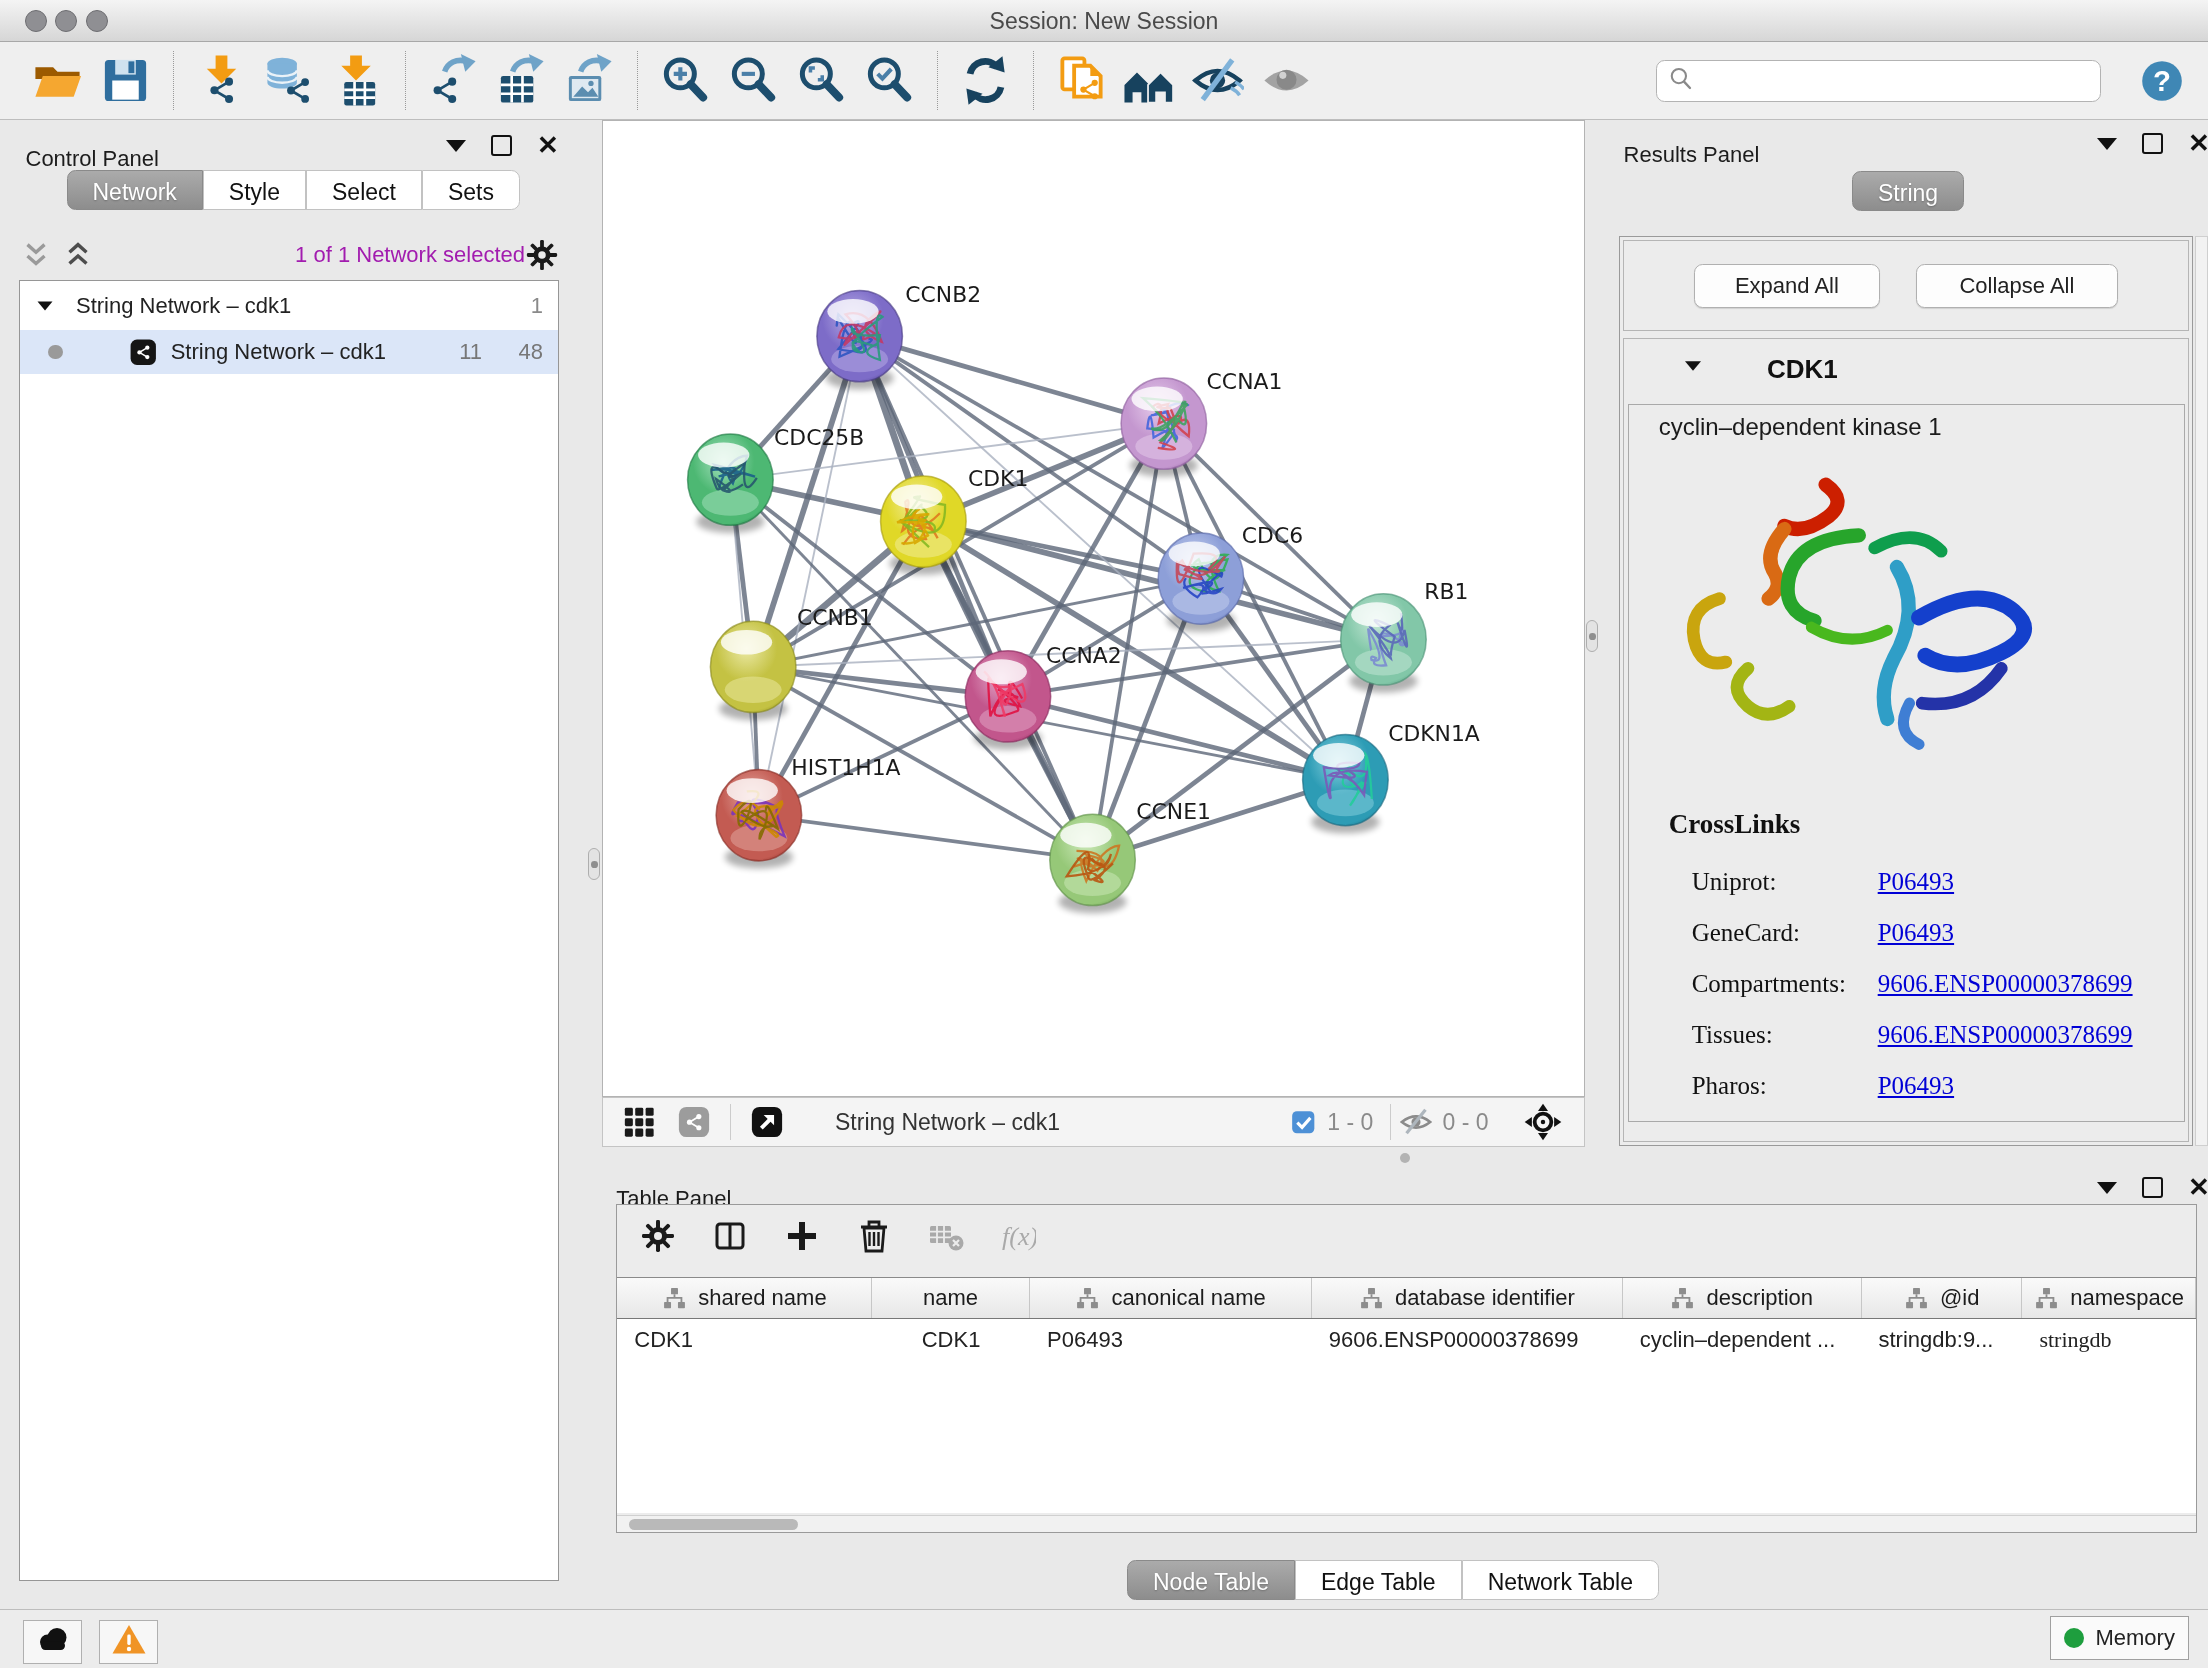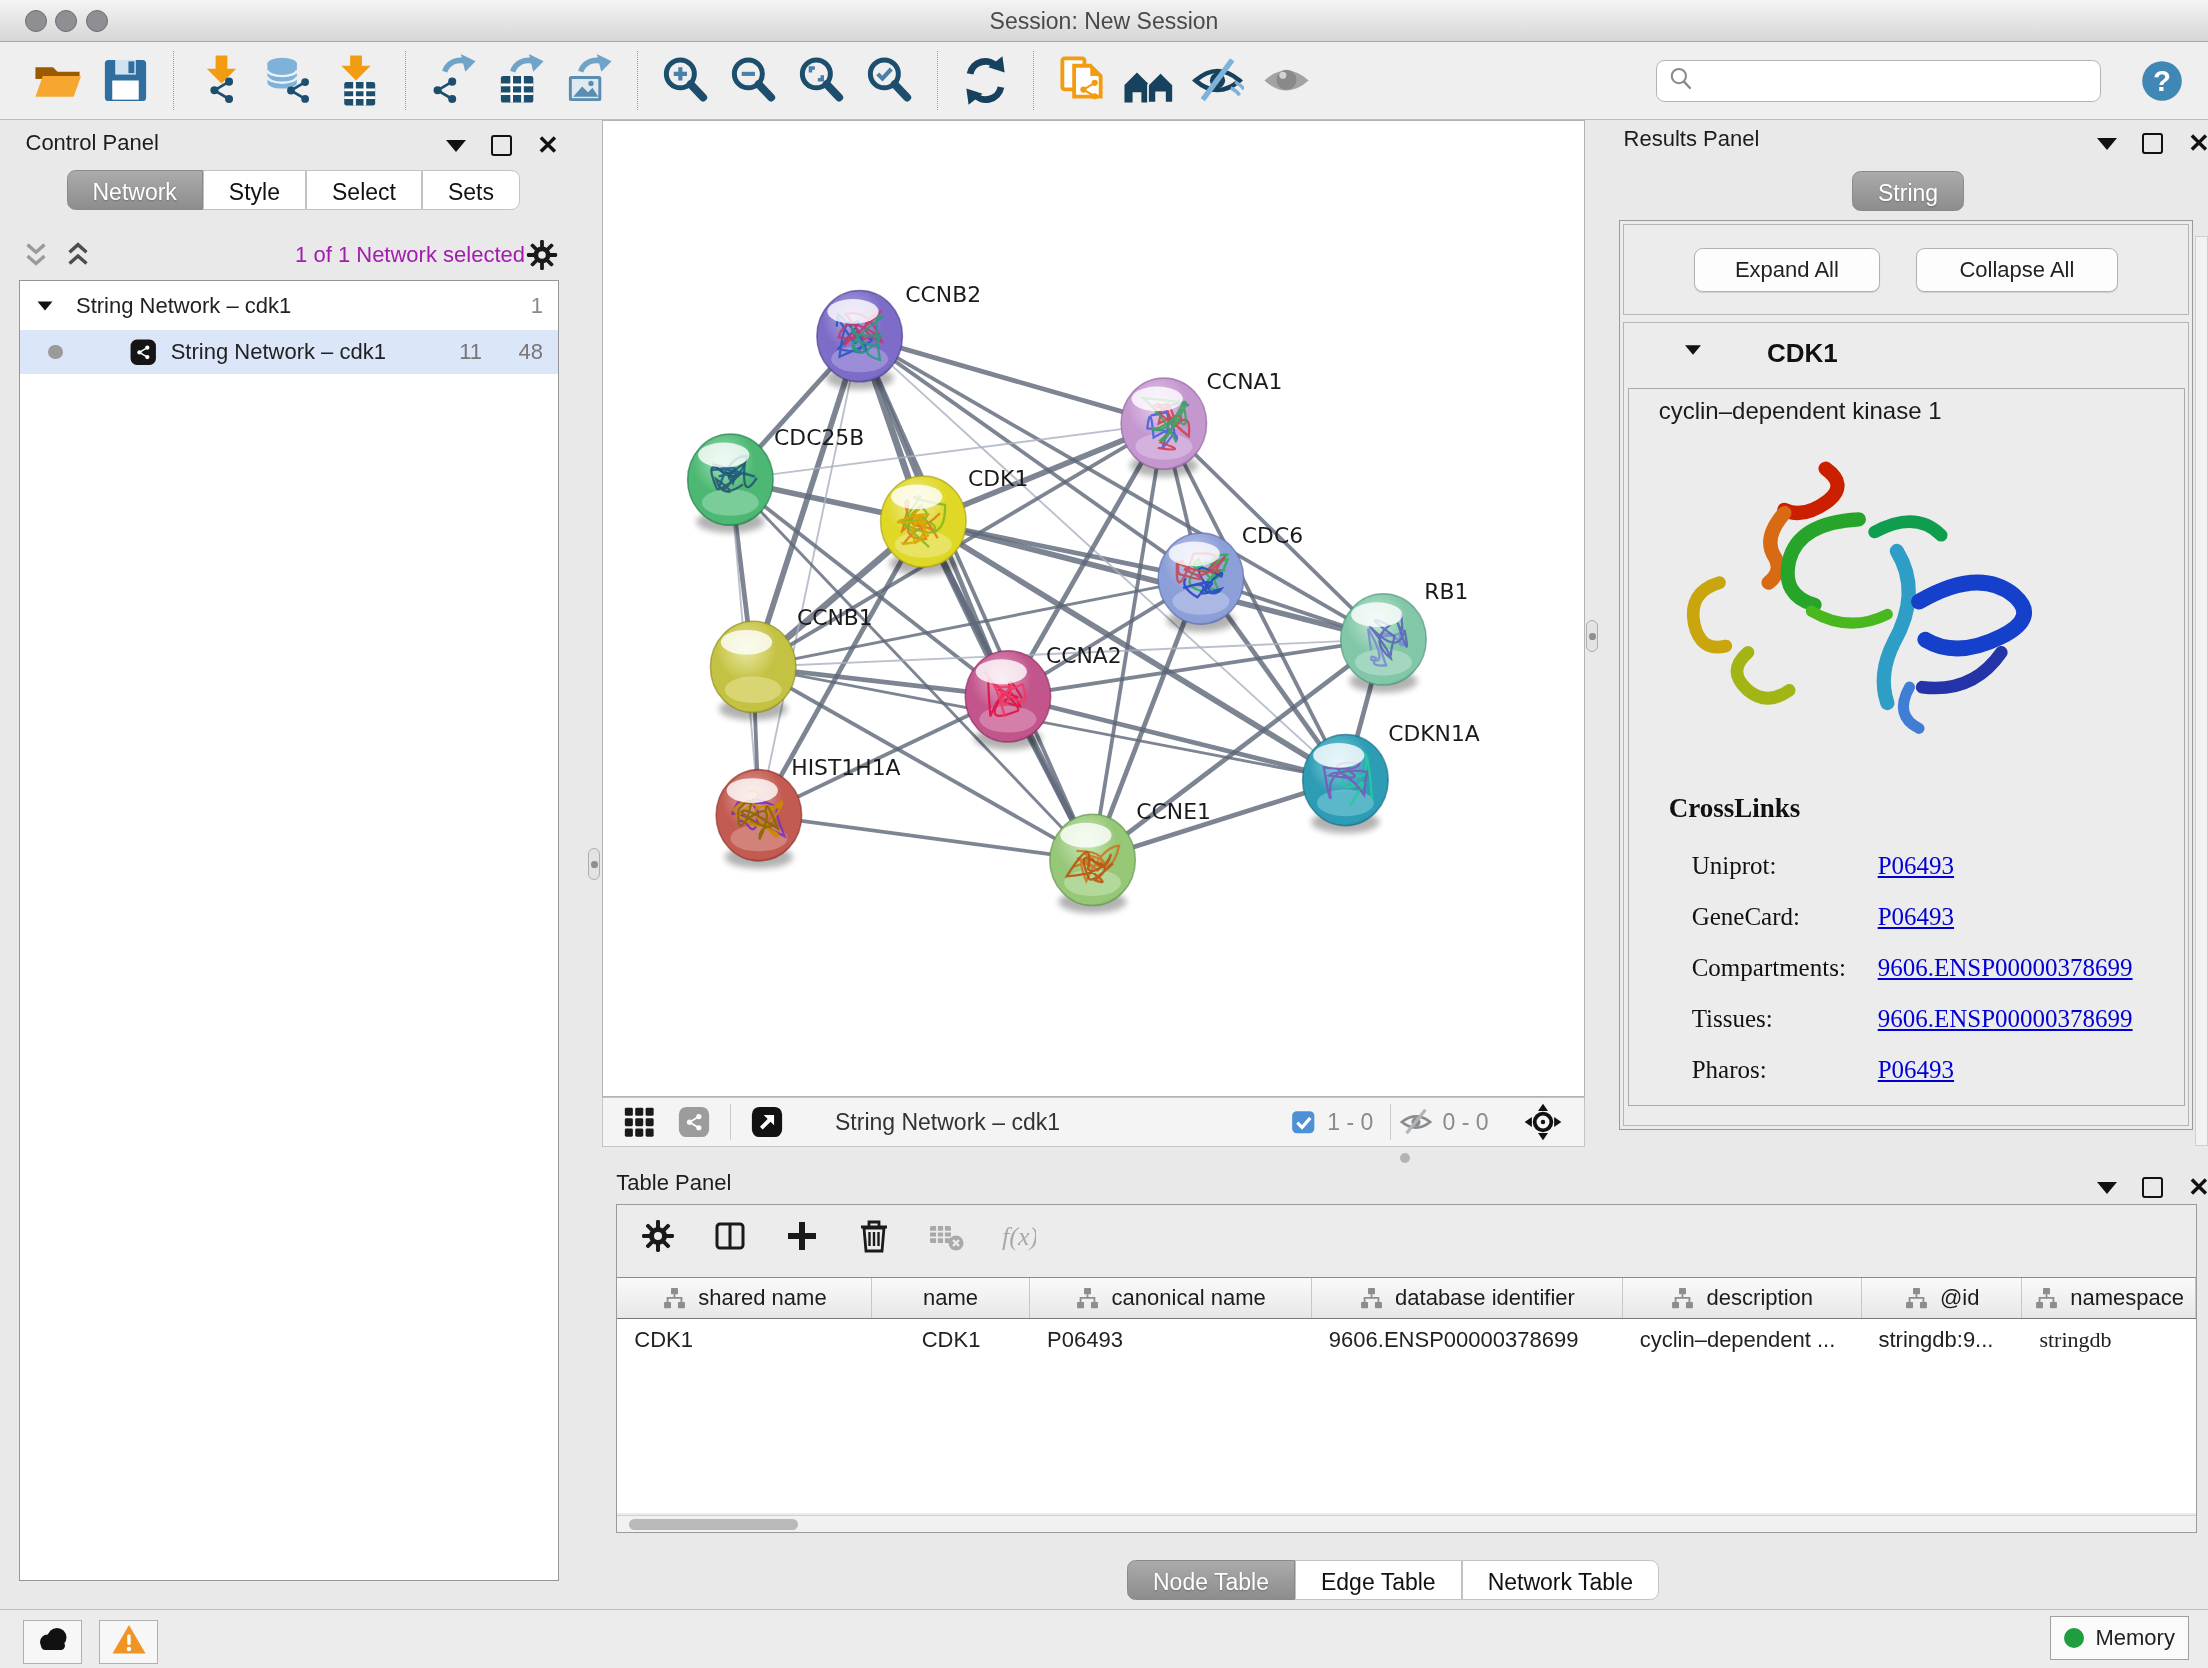--- a/index.html
+++ b/index.html
@@ -19,21 +19,21 @@
   .tbtn{width:53px;height:53px;margin:0 7.6px;cursor:pointer;}
   .tbtn svg{width:100%;height:100%;}
   .tbsep{width:1px;height:59px;border-left:1.9px dotted #9a9a9a;margin:0 13.3px;}
   .searchbox{margin-left:auto;width:445px;height:42px;background:#fff;border:1px solid #b3b3b3;
              border-radius:8.6px;display:flex;align-items:center;padding:0 9.5px;}
   .searchbox svg{width:28.5px;height:28.5px;flex:0 0 auto;}
   .searchbox input{border:none;outline:none;flex:1;font-size:21px;font-family:"Liberation Sans",sans-serif;background:transparent;}
   .helpbtn{width:46px;height:46px;margin-left:38px;cursor:pointer;}
   .helpbtn svg{width:100%;height:100%;}
   
-  .ptitle{font-size:22px;color:#1c1c1c;}
+  .ptitle{font-size:22px;color:#1c1c1c;margin-top:16px;}
   .pctrl{position:absolute;display:flex;align-items:center;gap:25px;}
   .tri-down{width:0;height:0;border-left:10.5px solid transparent;border-right:10.5px solid transparent;
             border-top:12.4px solid #111;display:inline-block;cursor:pointer;}
   .sqbox{width:21px;height:21px;border:2.9px solid #111;border-radius:2.9px;display:inline-block;cursor:pointer;}
   .xmark{font-size:26px;font-weight:bold;color:#111;line-height:21px;cursor:pointer;}
   .tabs{display:flex;}
   .tab{height:40px;line-height:42px;padding:0 25px;background:#fff;border:1px solid #c2c2c2;
        font-size:23px;color:#111;text-align:center;cursor:pointer;}
   .tab.first{border-radius:8.6px 0 0 8.6px;}
   .tab.last{border-radius:0 8.6px 8.6px 0;}
@@ -69,21 +69,21 @@
   .nf-sep{width:1px;height:36px;background:#cccccc;margin:0 19px;}
   .nf-title{font-size:23px;color:#333;margin-left:51px;flex:1;}
   .nf-count{font-size:23px;color:#8a8a8a;margin:0 9.5px;}
   .knob{position:absolute;width:12.4px;height:32px;background:#e3e3e3;border:1px solid #aeaeae;border-radius:6.7px;cursor:pointer;}
   .knob::after{content:"";position:absolute;left:1.9px;top:12.4px;width:6.7px;height:6.7px;border-radius:50%;background:#8f8f8f;}
   .hsplit{position:absolute;left:602px;top:1149px;width:1595px;height:15px;cursor:row-resize;}
   .hsplit::after{content:"";position:absolute;left:50%;top:3.8px;width:10.5px;height:10.5px;border-radius:50%;background:#b3b3b3;}
   
   .results-panel{position:absolute;left:1596px;top:120px;width:613px;height:1046px;}
   .rp-tab{position:absolute;left:256px;top:51px;}
-  .rp-box{position:absolute;left:23px;top:100px;width:574px;height:910px;background:#ececec;border:1px solid #9a9a9a;}
+  .rp-box{position:absolute;left:23px;top:116px;width:574px;height:910px;background:#ececec;border:1px solid #9a9a9a;}
   .rp-btnbar{position:absolute;left:2.9px;top:2.9px;width:566px;height:91px;border:1px solid #b5b5b5;background:#ececec;}
   .rp-btn{position:absolute;height:44px;background:#fdfdfd;border:1px solid #b0b0b0;border-radius:8.6px;
           font-size:22px;text-align:center;line-height:42px;cursor:pointer;box-shadow:0 1px 1px rgba(0,0,0,.12);}
   .rp-main{position:absolute;left:2.9px;top:101px;width:566px;height:804px;border:1px solid #b5b5b5;background:#ececec;}
   .rp-genehdr{position:absolute;left:0;top:0;width:100%;height:63px;}
   .rp-genehdr .tri-down{position:absolute;left:59px;top:21px;transform:scale(.8);}
   .rp-genename{position:absolute;left:143px;top:15px;font-size:26px;font-weight:bold;color:#111;}
   .rp-inner{position:absolute;left:3.8px;top:65px;width:557px;height:718px;border:1px solid #a9a9a9;background:#ececec;}
   .rp-desc{position:absolute;left:30px;top:7.6px;font-size:24px;color:#1b1b1b;}
   .protein{position:absolute;left:43px;top:55px;width:380px;height:328px;}

